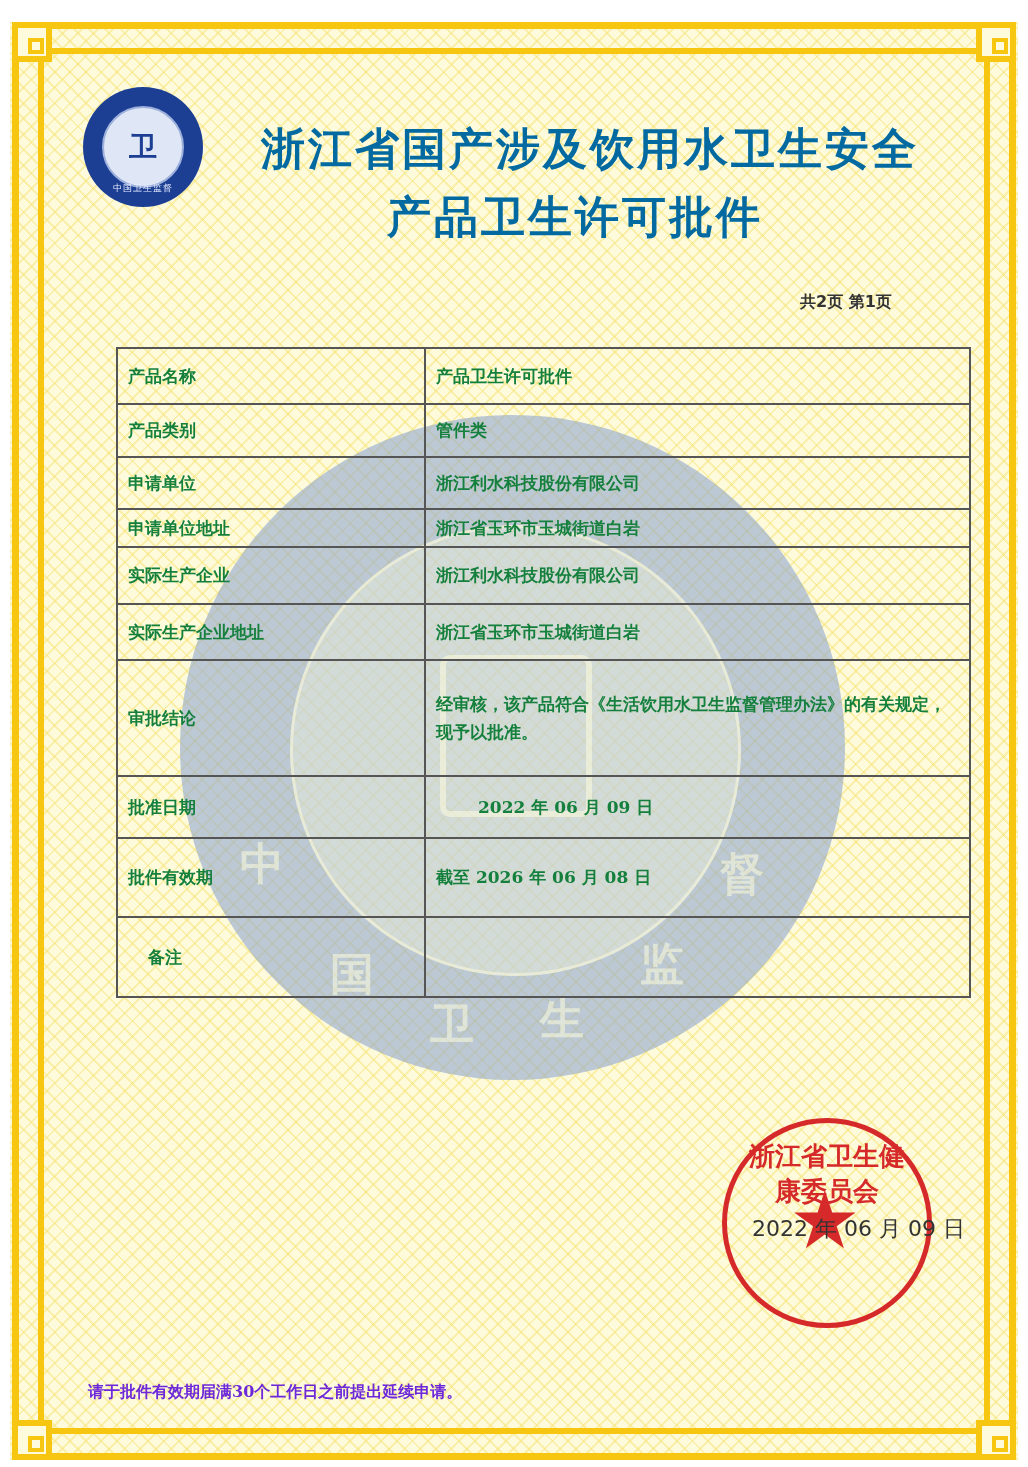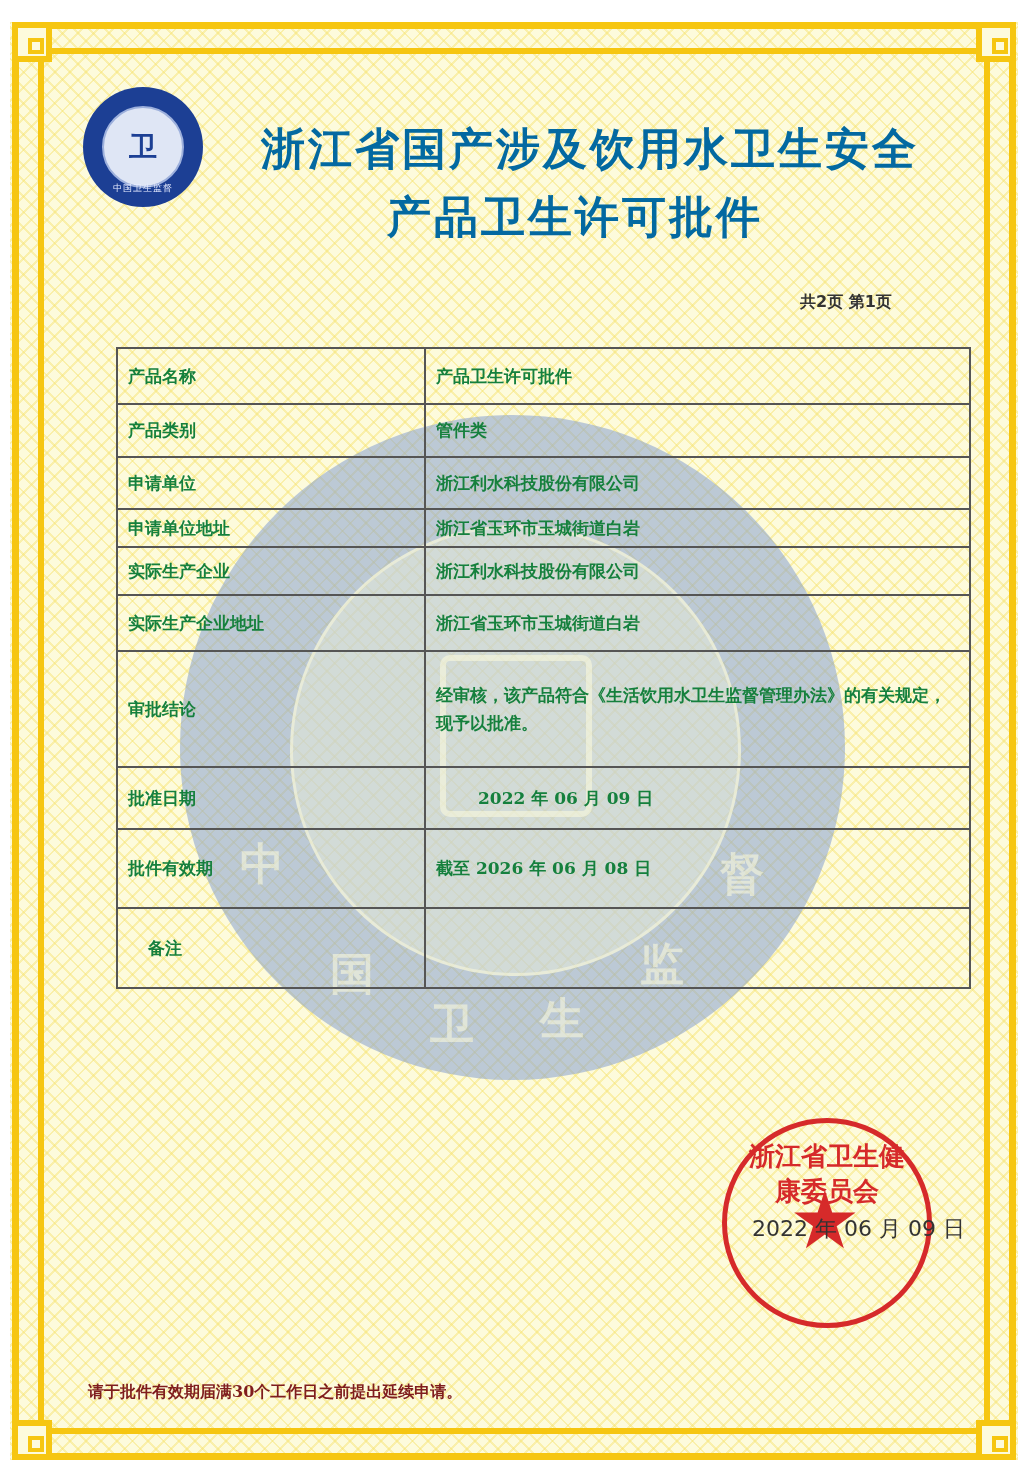--- a/index.html
+++ b/index.html
@@ -60,35 +60,35 @@
     }
     .watermark .wm-text { position: absolute; color: rgba(253,251,220,0.55); font-size: 44px; font-weight: bold; }
 
     table.info {
       position: absolute; left: 116px; top: 347px; width: 855px; border-collapse: collapse;
       font-size: 17px; color: #15803d; font-weight: bold;
     }
     table.info td { border: 2px solid #555; padding: 0 10px; vertical-align: middle; }
     table.info td.label { width: 266px; }
     .r1 { height: 56px; } .r2 { height: 53px; } .r3 { height: 52px; border-radius: 13px; } .r4 { height: 38px; }
-    .r5 { height: 48px; } .r6 { height: 56px; } .r7 { height: 116px; } .r8 { height: 70px; }
+    .r5 { height: 57px; } .r6 { height: 56px; } .r7 { height: 116px; } .r8 { height: 70px; }
     .r9 { height: 62px; } .r10 { height: 79px; } .r11 { height: 80px; }
     .indent-date { padding-left: 52px !important; }
     .indent-note { padding-left: 30px !important; }
     .conclusion { line-height: 28px; }
 
     .seal {
       position: absolute; left: 722px; top: 1118px; width: 210px; height: 210px; border-radius: 50%;
       border: 5px solid #d62a2a; box-sizing: border-box;
     }
     .seal .star { position: absolute; left: 62px; top: 58px; font-size: 80px; color: #d62a2a; line-height: 1; }
     .seal .seal-text { position: absolute; left: 20px; top: 16px; width: 160px; color: #d62a2a; font-size: 26px; font-weight: bold; text-align: center; }
     .seal-date { position: absolute; left: 752px; top: 1214px; font-size: 22px; color: #333; font-family: "DejaVu Sans", sans-serif; }
 
-    .footnote { position: absolute; left: 88px; top: 1382px; font-size: 16px; color: #7f1d1d; font-weight: bold; }
+    .footnote { position: absolute; left: 88px; top: 1382px; font-size: 16px; color: #6d28d9; font-weight: bold; }
   </style>
 </head>
 <body>
 
 <div class="paper"></div>
 
 <div class="frame outer"></div>
 <div class="frame inner"></div>
 <div class="corner tl"></div>
 <div class="corner tr"></div>

